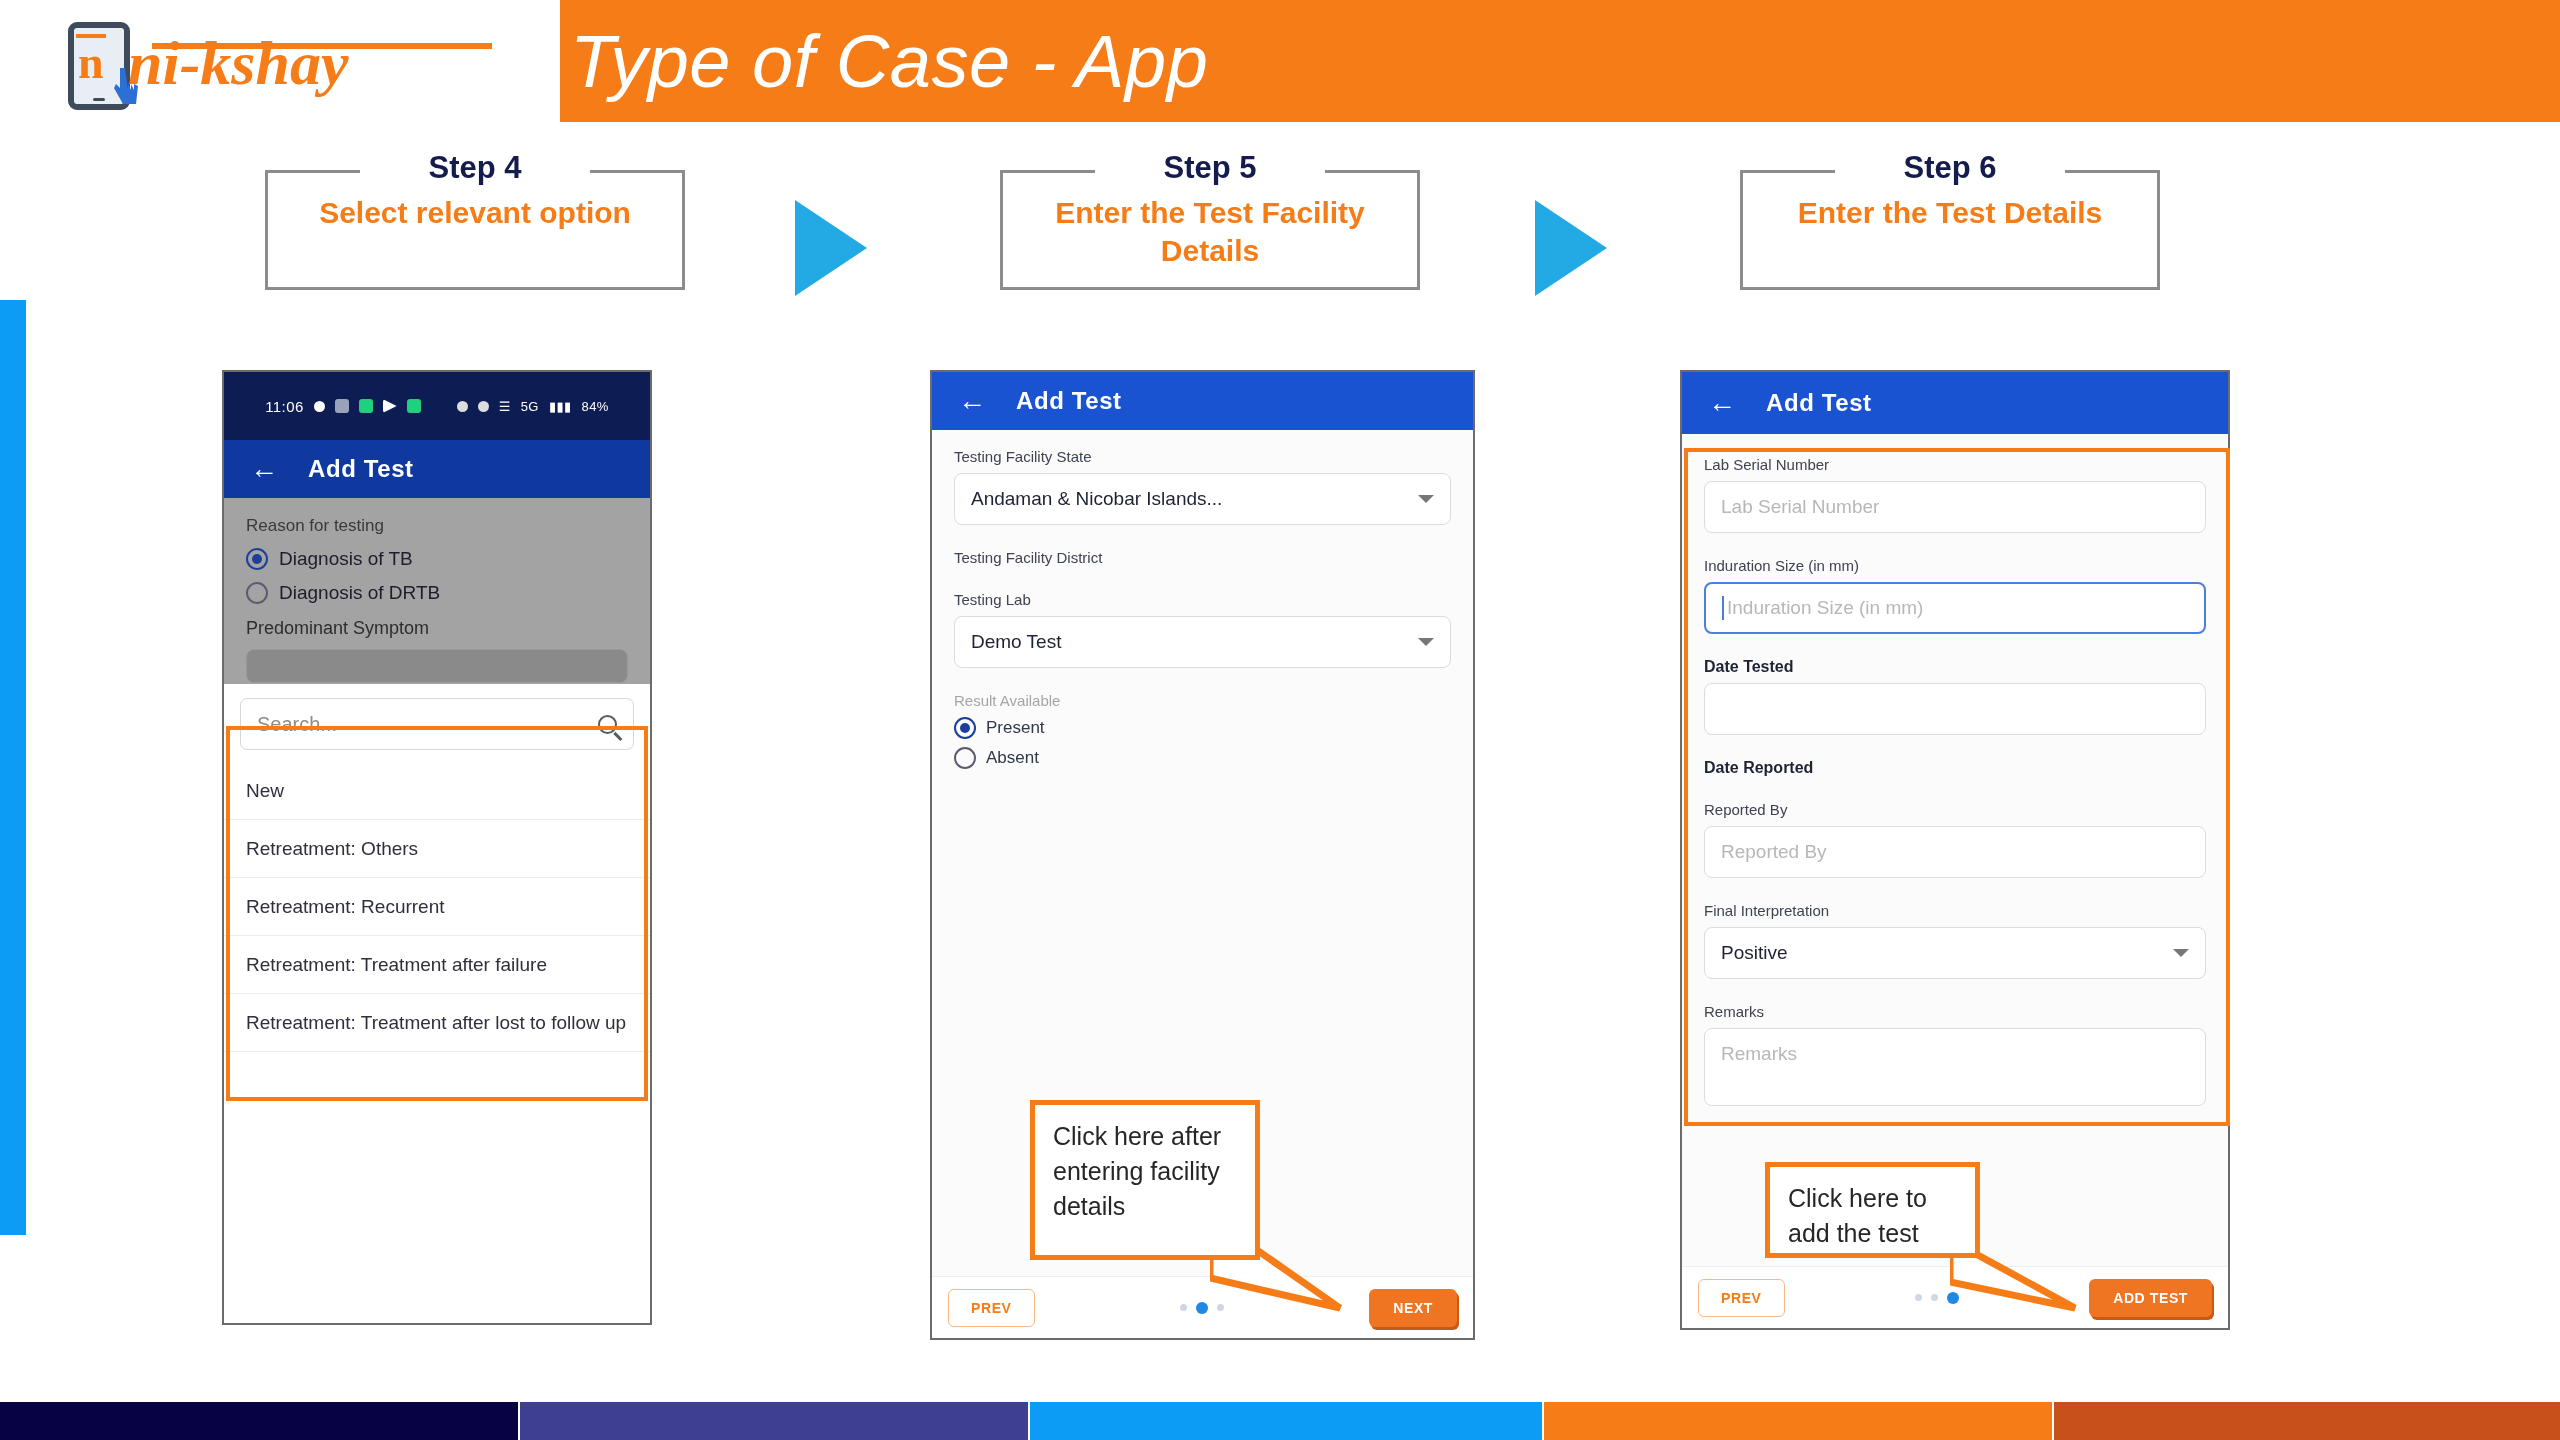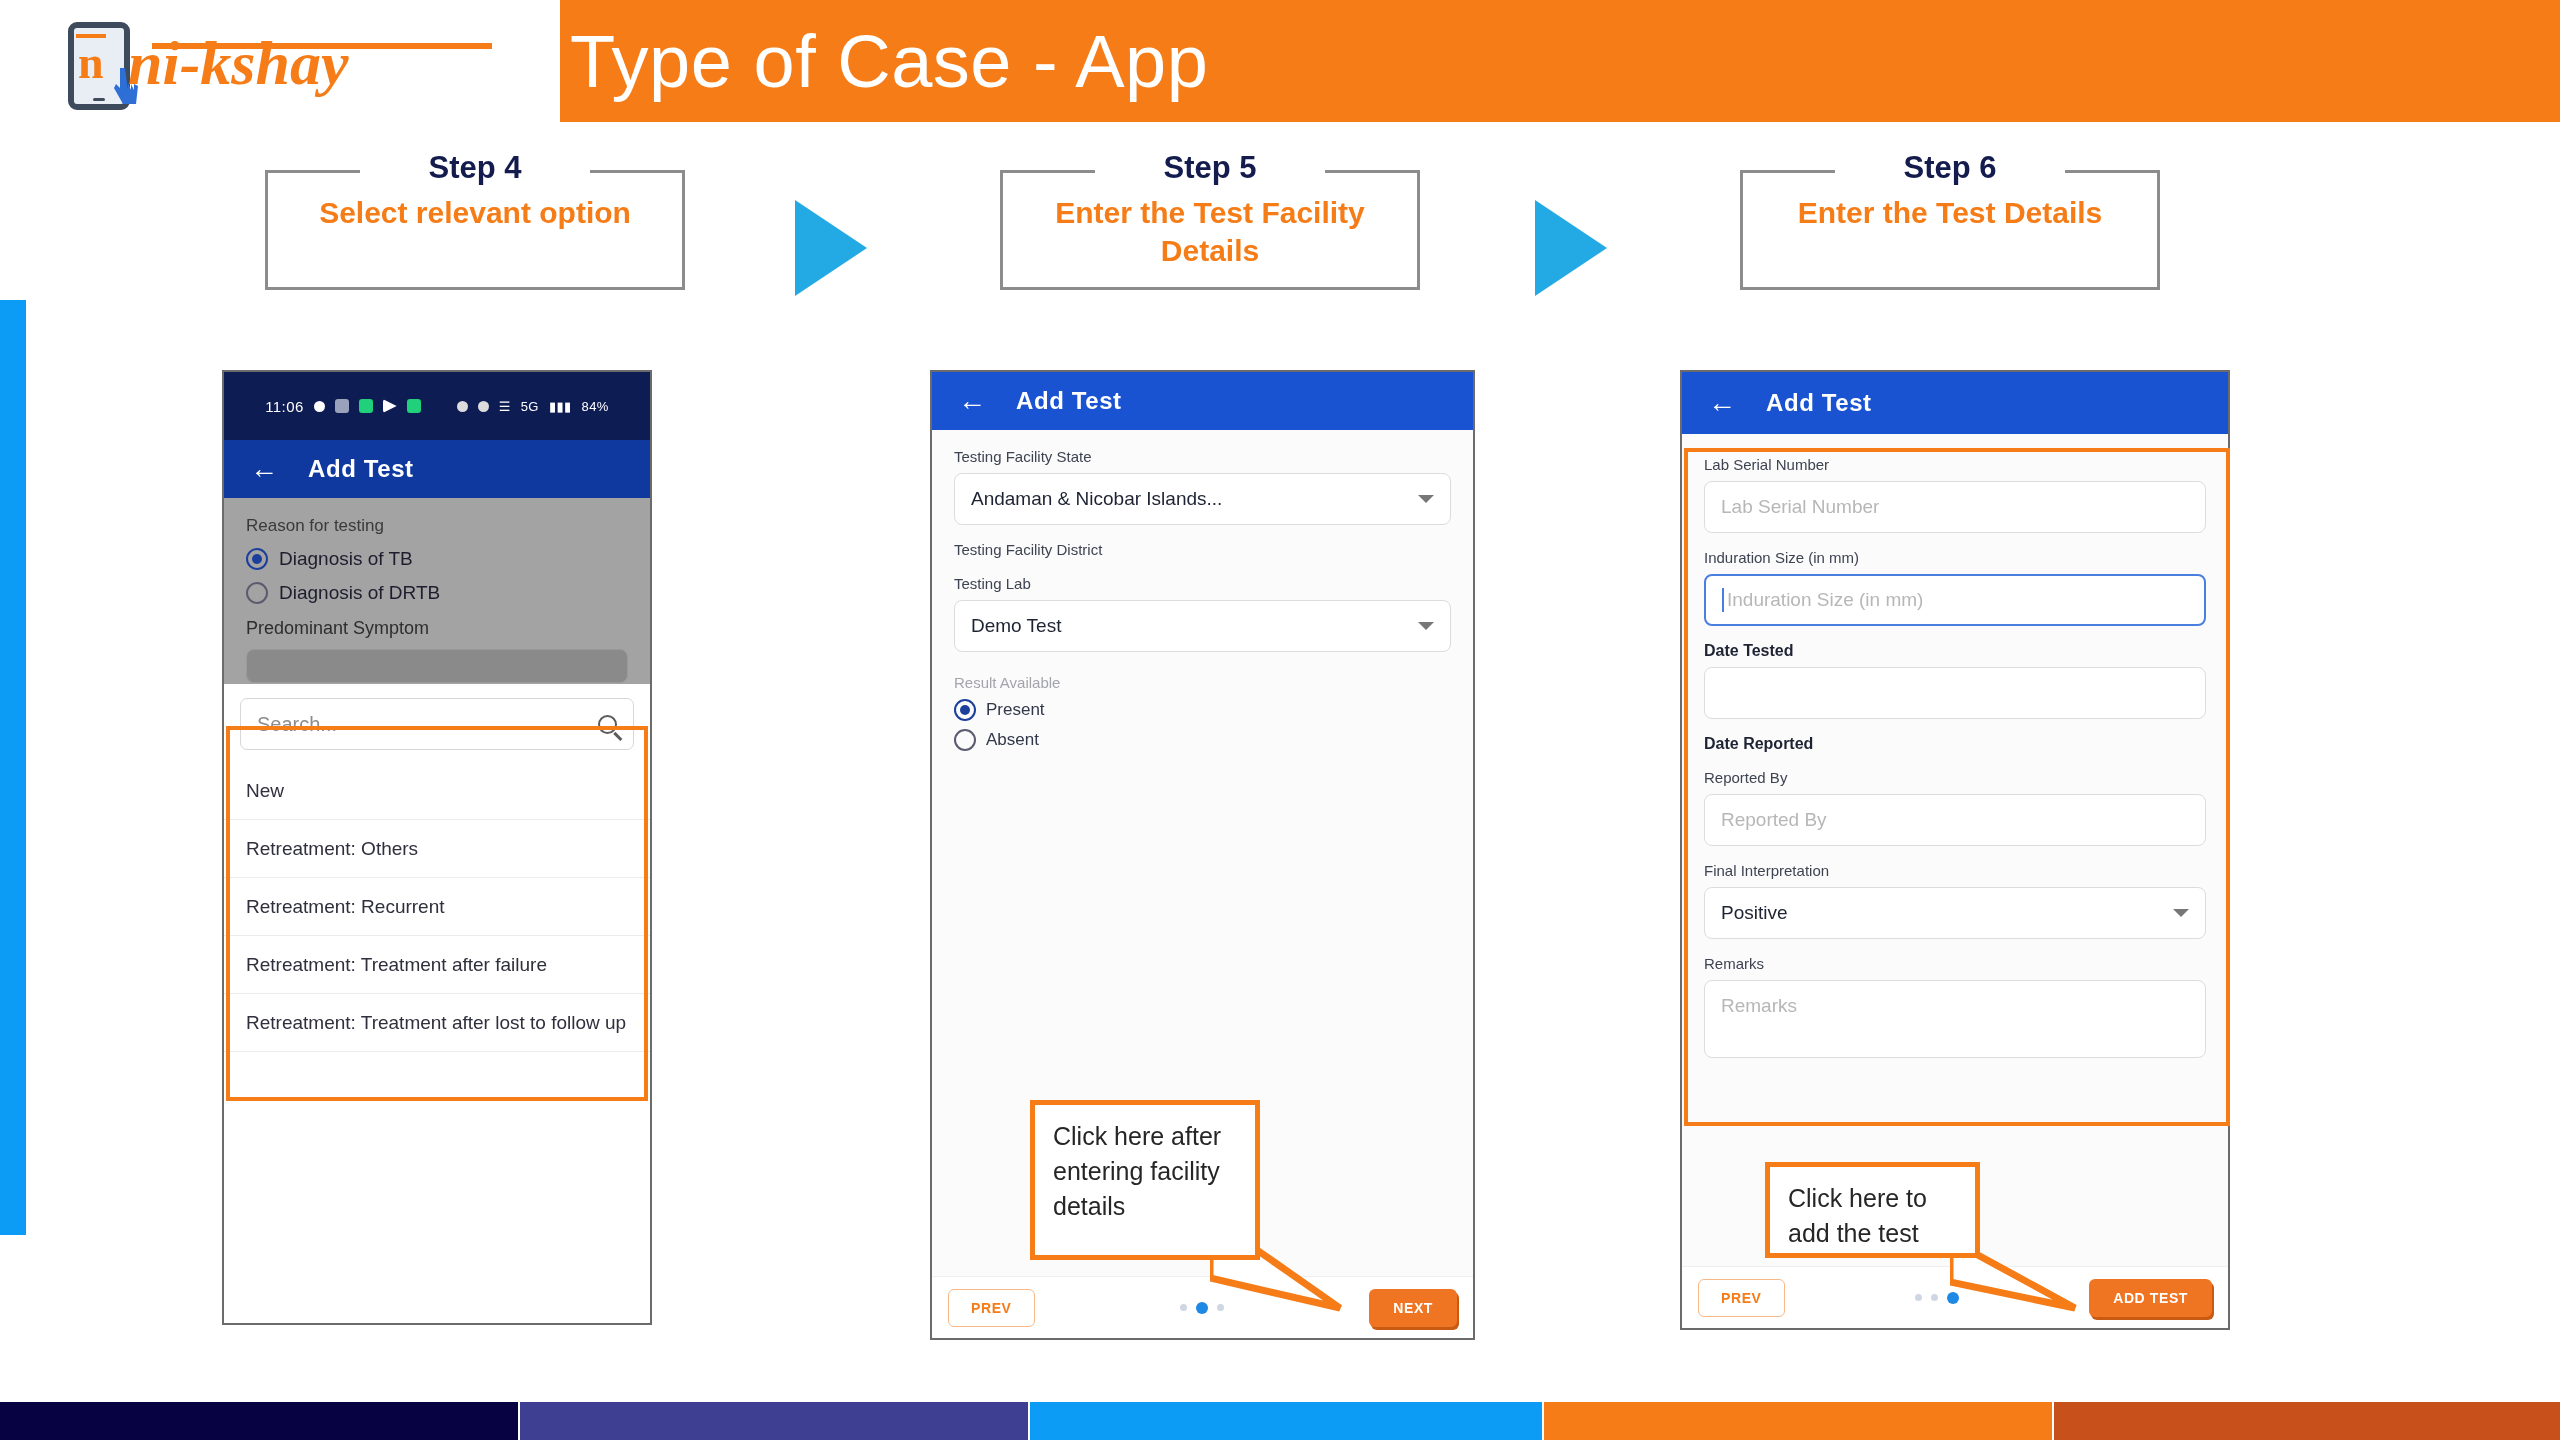--- a/index.html
+++ b/index.html
@@ -13,21 +13,21 @@
 
   
   .hdr-bar {
     position: absolute; left: 560px; top: 0; width: 2000px; height: 122px;
     background: #F57C16;
   }
   .hdr-title {
     position: absolute; left: 570px; top: 14px;
     font-size: 74px; line-height: 95px; color: #ffffff;
     font-family: "Liberation Sans", sans-serif; font-weight: 400;
-    letter-spacing: 0.5px; white-space: nowrap;
+    letter-spacing: 0.5px; white-space: nowrap; font-style: italic;
   }
   .logo-wrap { position: absolute; left: 62px; top: 14px; width: 420px; height: 100px; }
   .logo-phone {
     position: absolute; left: 6px; top: 8px; width: 62px; height: 88px;
     border: 6px solid #3d4b5c; border-radius: 9px; background: #e8eef4;
   }
   .logo-phone:after{
     content:""; position:absolute; left:50%; bottom:3px; transform:translateX(-50%);
     width:12px;height:3px;background:#3d4b5c;border-radius:2px;
   }
@@ -132,21 +132,21 @@
   .hl-box { position: absolute; border: 4px solid #F57C16; }
 
   .optlist { background: #fff; }
   .optitem {
     padding: 16px 22px; font-size: 19px; color: #2f2f3d;
     border-bottom: 1px solid #ececec; line-height: 25px;
   }
 
   
   .formbody { background: #fbfbfb; padding: 18px 22px 0 22px; }
-  .fld { margin-bottom: 16px; }
+  .fld { margin-bottom: 24px; }
   .fld-lab { font-size: 15px; color: #3e4352; margin-bottom: 7px; line-height: 18px; }
   .fld-lab.bold { font-weight: bold; color: #1d2333; font-size: 16px; }
   .fld-ctl {
     background: #fff; border: 1px solid #dcdcdc; border-radius: 8px;
     height: 52px; display: flex; align-items: center; justify-content: space-between;
     padding: 0 16px; font-size: 19px; color: #1d2333;
   }
   .fld-ctl.ph { color: #b7b7b7; }
   .fld-ctl.focus { border: 2px solid #4a7fe0; }
   .fld-ctl.tall { height: 78px; align-items: flex-start; padding-top: 14px; }

